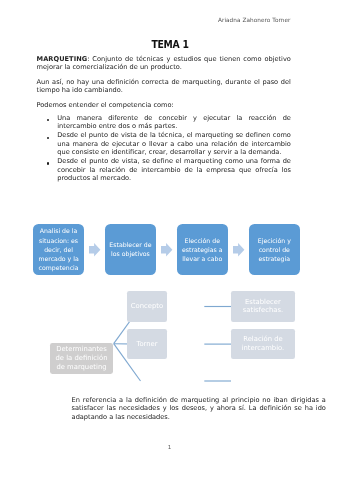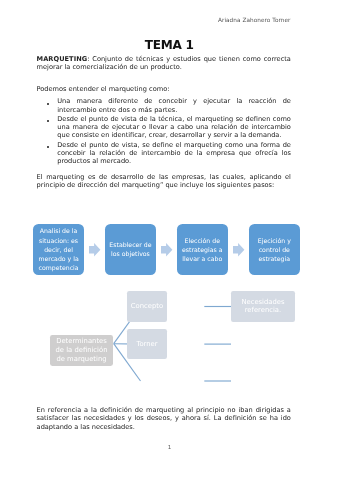--- a/index.html
+++ b/index.html
@@ -4,48 +4,48 @@
 <style>
   html,body{margin:0;padding:0;}
   body{width:339px;height:480px;background:#ffffff;overflow:hidden;
        font-family:"DejaVu Sans",sans-serif;color:#151515;
        -webkit-font-smoothing:antialiased;}
   .page{position:relative;width:339px;height:480px;background:#fff;will-change:transform;}
 
   .author{position:absolute;left:218px;top:16.2px;font-size:5.75px;line-height:8px;
           letter-spacing:.05px;color:#565656;white-space:nowrap;}
   .title{position:absolute;left:0;right:0;top:40.4px;text-align:center;
-         font-size:13px;line-height:9px;font-weight:bold;letter-spacing:-0.3px;color:#111111;}
+         font-size:10px;line-height:9px;font-weight:bold;letter-spacing:-0.3px;color:#111111;}
   .title span{display:inline-block;transform:scaleX(0.93);}
 
   .body{position:absolute;left:36.6px;width:254.3px;top:55px;
         font-size:6.6px;line-height:8.3px;text-align:justify;color:#232323;}
   .body p{margin:0;}
-  .body2{top:406px;}
+  .body2{top:396px;margin-left:35px;}
   .gap{height:6.5px;}
   .gap-list{height:4.5px;}
   .lead{font-weight:bold;letter-spacing:.05px;}
   ul{margin:0;padding:0;list-style:none;}
   li{position:relative;padding-left:20.7px;text-align:justify;margin-bottom:0.9px;}
   li .dot{position:absolute;left:10.2px;top:5.2px;width:2.1px;height:2.1px;border-radius:50%;background:#1c1c1c;}
 
   
   .proc{position:absolute;left:0;top:0;width:339px;height:480px;}
   .pbox{position:absolute;top:223.7px;height:51.4px;width:50.6px;
         background:#5b9bd5;border-radius:5.5px;color:#ffffff;
         display:flex;align-items:center;justify-content:center;text-align:center;
         font-size:6.2px;line-height:9.2px;padding:0 3.4px;box-sizing:border-box;}
   #pb0{left:33.3px;} #pb1{left:105.2px;} #pb2{left:177px;} #pb3{left:249px;}
   .parrow{position:absolute;top:242.8px;}
   #pa0{left:88.9px;} #pa1{left:160.8px;} #pa2{left:232.6px;}
 
   
   .org{position:absolute;left:0;top:0;width:339px;height:480px;}
   .orglines{position:absolute;left:0;top:0;}
-  .gbox{position:absolute;left:49.6px;top:335px;width:63.8px;height:30.9px;
+  .gbox{position:absolute;left:49.6px;top:343px;width:63.8px;height:30.9px;
         background:#cfcece;border-radius:2.4px;color:#ffffff;
         display:flex;align-items:center;justify-content:center;text-align:center;
         font-size:6.8px;line-height:8.9px;padding:0 2px;box-sizing:border-box;}
   .lbox{position:absolute;background:#d4dae3;border-radius:2.2px;color:#ffffff;
         display:flex;align-items:center;justify-content:center;text-align:center;
         font-size:6.8px;line-height:8.9px;padding:0 2px;box-sizing:border-box;}
   .mcol{left:127px;width:40px;}
   .rcol{left:231.3px;width:63.3px;}
   .r1{top:291.3px;height:30.3px;} .r2{top:328.9px;height:30.3px;} .r3{top:365.6px;height:30.8px;}
 
@@ -54,32 +54,32 @@
 </style>
 </head>
 <body>
 
 <div class="page">
 
   <div class="author">Ariadna Zahonero Torner</div>
   <div class="title"><span>TEMA 1</span></div>
 
   <div class="body">
-    <p><span class="lead">MARQUETING</span><span>: Conjunto de técnicas y estudios que tienen como correcta mejorar la comercialización de un producto.</span></p>
+    <p><span class="lead">MARQUETING</span><span>: Conjunto de técnicas y estudios que tienen como objetivo mejorar la comercialización de un producto.</span></p>
     <div class="gap"></div>
+    <p>Aun así, no hay una definición correcta de marqueting, durante el paso del tiempo ha ido cambiando.</p>
     <div class="gap"></div>
-    <p>Podemos entender el marqueting como:</p>
+    <p>Podemos entender el competencia como:</p>
     <div class="gap gap-list"></div>
     <ul>
       <li><span class="dot"></span><span>Una manera diferente de concebir y ejecutar la reacción de intercambio entre dos o más partes.</span></li>
       <li><span class="dot"></span><span>Desde el punto de vista de la técnica, el marqueting se definen como una manera de ejecutar o llevar a cabo una relación de intercambio que consiste en identificar, crear, desarrollar y servir a la demanda.</span></li>
       <li><span class="dot"></span><span>Desde el punto de vista, se define el marqueting como una forma de concebir la relación de intercambio de la empresa que ofrecía los productos al mercado.</span></li>
     </ul>
     <div class="gap"></div>
-    <p>El marqueting es de desarrollo de las empresas, las cuales, aplicando el principio de dirección del marqueting” que incluye los siguientes pasos:</p>
   </div>
 
   <div class="proc">
     <div class="pbox" id="pb0">Analisi de la situacion:  es decir, del mercado y la competencia</div>
     <div class="pbox" id="pb1">Establecer de los objetivos</div>
     <div class="pbox" id="pb2">Elección de estrategias a llevar a cabo</div>
     <div class="pbox" id="pb3">Ejecición y control de estrategia</div>
     <svg class="parrow" id="pa0" width="12" height="14" viewBox="0 0 12 14">
         <path d="M0 2.9 H5.1 V0 L11.4 6.7 L5.1 13.4 V10.5 H0 Z" fill="#b5cce8"></path>
       </svg>
@@ -98,21 +98,22 @@
         <line x1="113.7" y1="343.7" x2="140.5" y2="344.1"></line>
         <line x1="113.7" y1="343.7" x2="140.5" y2="381.0"></line>
         <line x1="204.3" y1="306.5" x2="231.0" y2="306.5"></line>
         <line x1="204.3" y1="344.1" x2="231.0" y2="344.1"></line>
         <line x1="204.3" y1="381.0" x2="231.0" y2="381.0"></line>
       </g>
     </svg>
     <div class="gbox">Determinantes de la definición de marqueting</div>
     <div class="lbox mcol r1">Concepto</div>
     <div class="lbox mcol r2">Torner</div>
-    <div class="lbox rcol r1">Necesidades referencia.</div>
+    <div class="lbox rcol r1">Establecer satisfechas.</div>
+    <div class="lbox rcol r2">Relación de intercambio.</div>
   </div>
 
   <div class="body body2">
     <p>En referencia a la definición de  marqueting al principio no iban dirigidas a satisfacer las necesidades y los deseos, y ahora sí. La definición se ha ido adaptando a las necesidades.</p>
   </div>
 
   <div class="pagenum">1</div>
 </div>
 
 </body></html>

